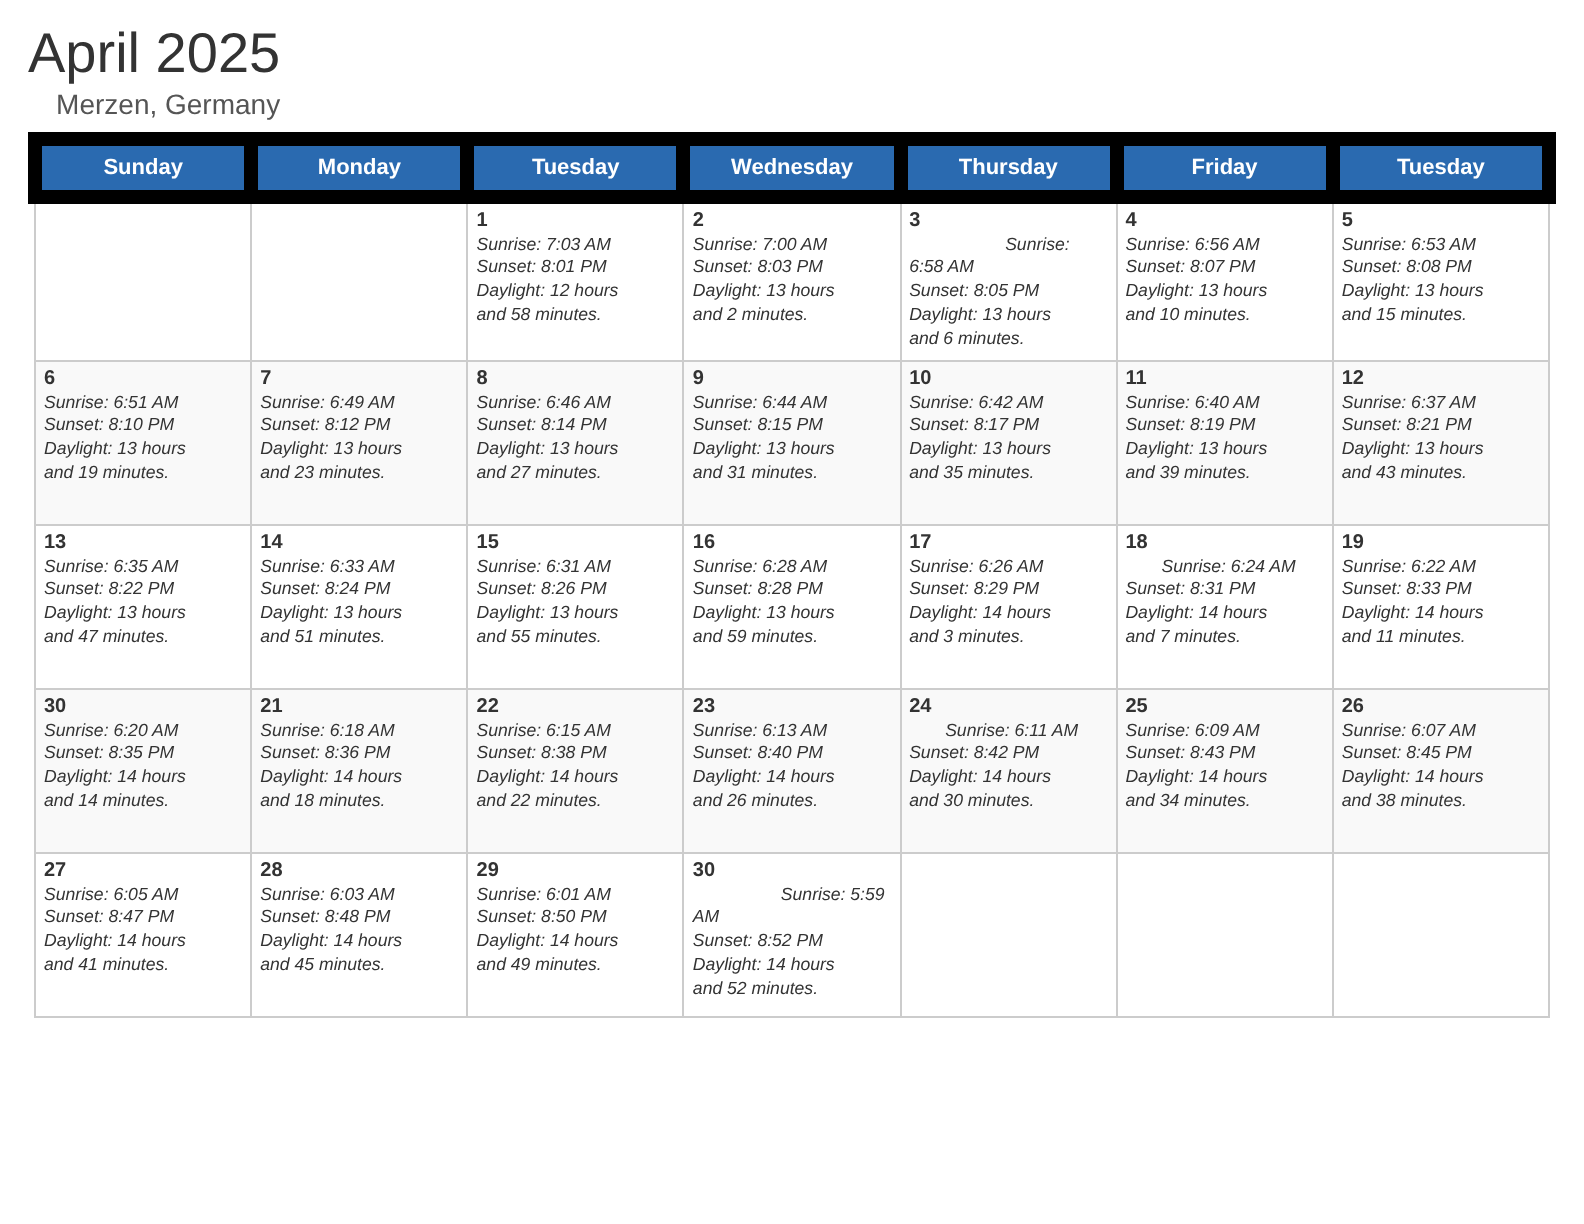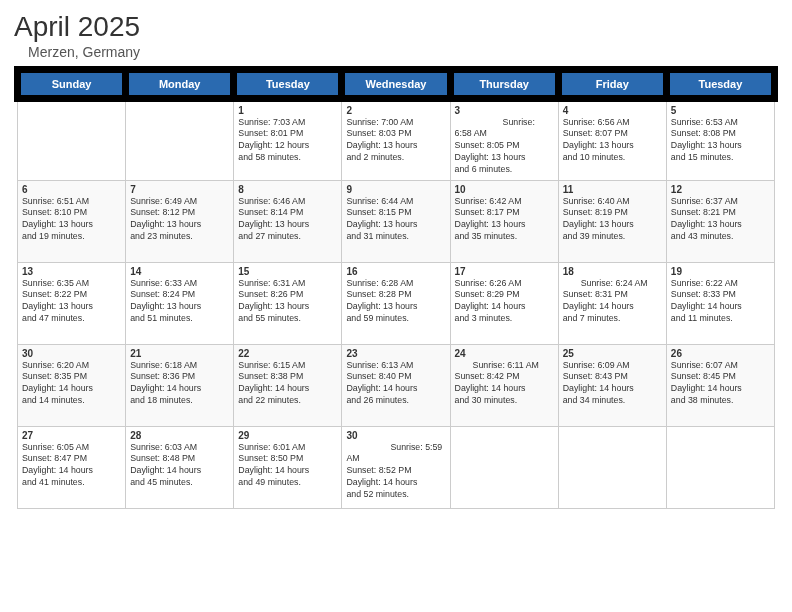--- a/index.html
+++ b/index.html
@@ -84,20 +84,21 @@
       font-size: 10px;
       font-weight: bold;
       color: #333;
       display: block;
       margin-bottom: 1px;
     }
     .day-info {
       font-size: 8.8px;
       color: #333;
       line-height: 1.35;
+      font-style: italic;
     }
     td.empty {
       background: #fff;
     }
   </style>
 </head>
 <body>
 
 <div class="page">
   <div class="header">

